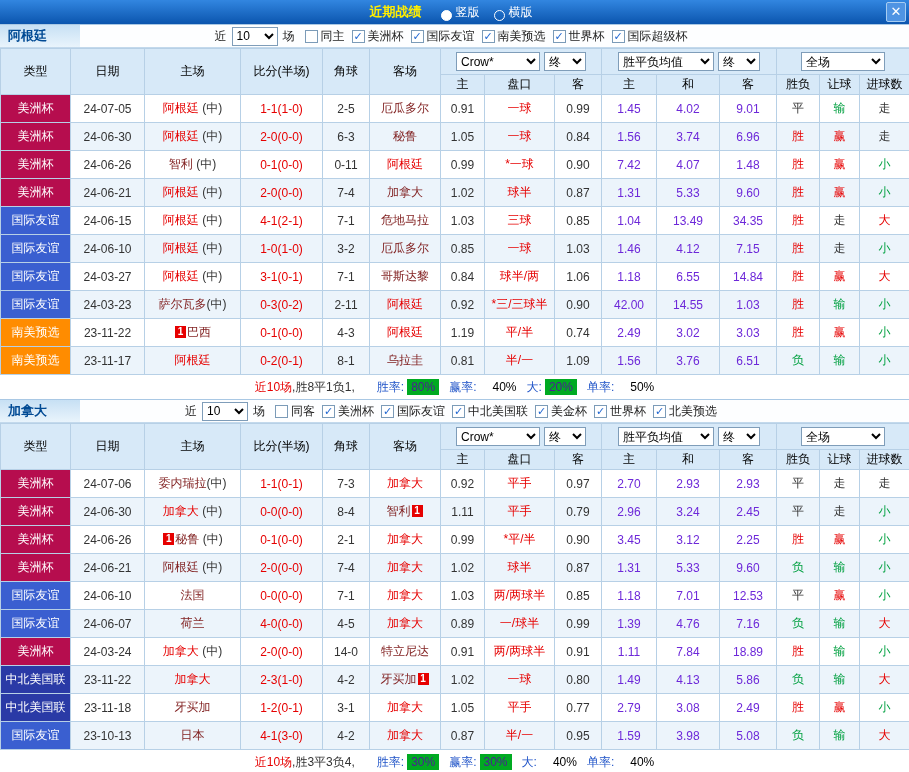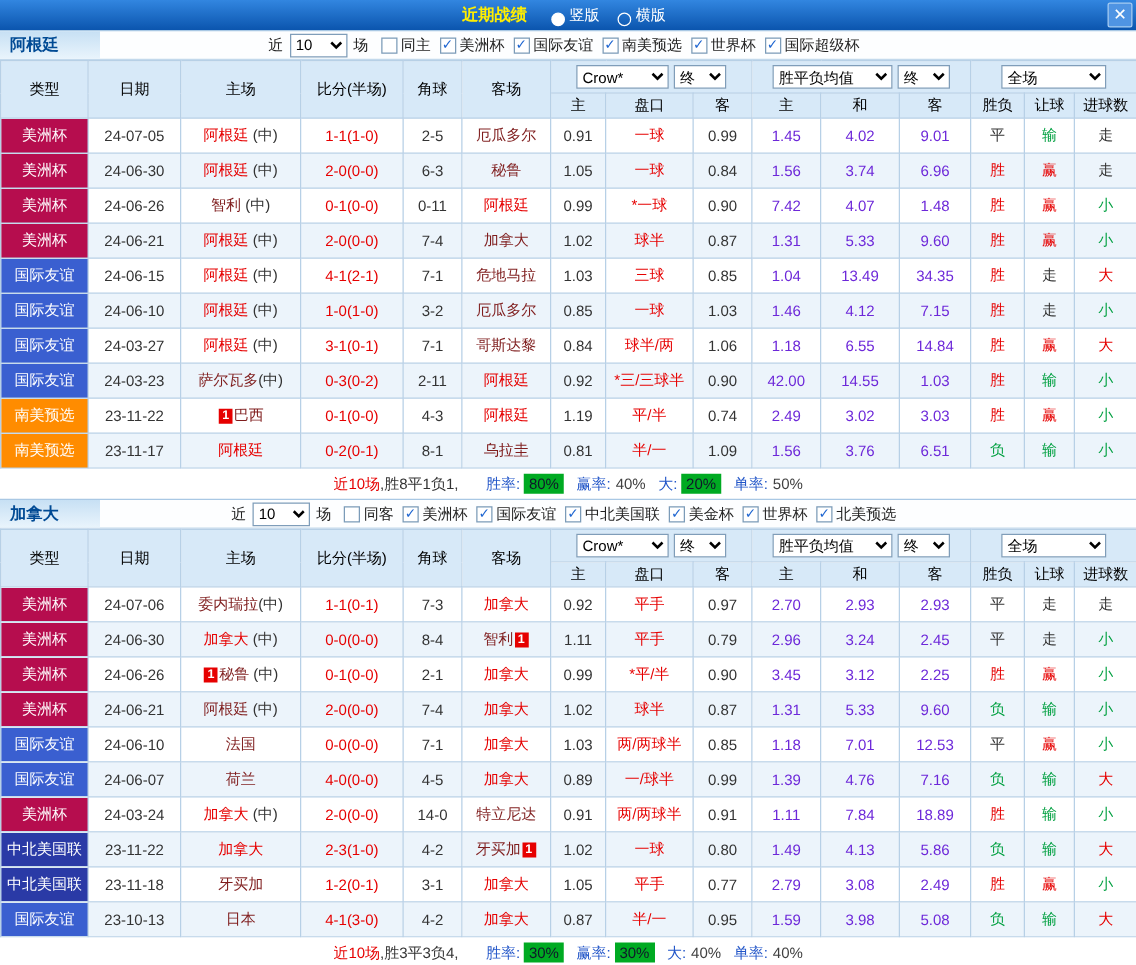--- a/index.html
+++ b/index.html
@@ -16,21 +16,21 @@
 
   
   .section-bar{height:24px;display:flex;align-items:stretch;background:#fdfeff;border-top:1px solid #a9c8e4;border-bottom:1px solid #c3d9ec}
   .team-tab{width:80px;background:linear-gradient(#c7e0f4,#e9f4fc);color:#004a94;font-weight:bold;font-size:13px;display:flex;align-items:center;padding-left:8px}
   .filters{flex:1;display:flex;align-items:center;justify-content:center;margin-right:90px}
   .flt-text{margin:0 3px;color:#222}
   .flt-check{display:inline-flex;align-items:center;margin-left:7px;cursor:pointer}
   .cb{width:13px;height:13px;border:1px solid #7b9bb8;background:#fff;font-size:11px;line-height:11px;color:#1f66d1;text-align:center;font-weight:bold;margin-right:3px}
   select{font-family:inherit;font-size:12px;height:19px;border:1px solid #7f9db9;background:#fff;margin:0 2px}
   .count-select{width:46px}
-  .crow-select{width:74px}
+  .crow-select{width:84px}
   .final-select{width:42px}
   .avg-select{width:96px}
   .scope-select{width:84px}
 
   
   table.grid{width:909px;border-collapse:collapse;table-layout:fixed}
   .grid th,.grid td{border:1px solid #b7d0e6;text-align:center;overflow:hidden;white-space:nowrap;padding:0}
   .grid thead th{background:#d7e9f8;font-weight:normal;color:#000}
   .grid tr.h1 th{height:26px}
   .grid tr.h2 th{height:20px}
@@ -44,22 +44,22 @@
   .team.self{color:#e60000}
   .neutral{color:#333}
   .card{display:inline-block;background:#e60000;color:#fff;font-size:10px;line-height:12px;width:11px;height:12px;margin:0 1px;vertical-align:1px;font-weight:bold}
   .vr{color:#e60000}.vg{color:#00a040}.vd{color:#333}
 
   
   .summary{height:24px;display:flex;align-items:center;justify-content:center;background:#fff}
   .sum-prefix{color:#e60000}
   .sum-detail{color:#333;margin-right:12px}
   .sum-label{color:#2155c8;margin-left:10px}
-  .sum-val{color:#404040;margin-left:4px}
-  .sum-badge{background:#00aa22;color:#0f172a;padding:1px 4px;margin-left:3px}
+  .sum-val{color:#000000;margin-left:16px}
+  .sum-badge{background:#00aa22;color:#4c1d95;padding:1px 4px;margin-left:3px}
 </style>
 </head>
 <body>
 
 <div class="topbar">
   <span class="title">近期战绩</span>
   <span class="radio">
     <span class="radio-circle checked"></span>
     <span>竖版</span>
   </span>

